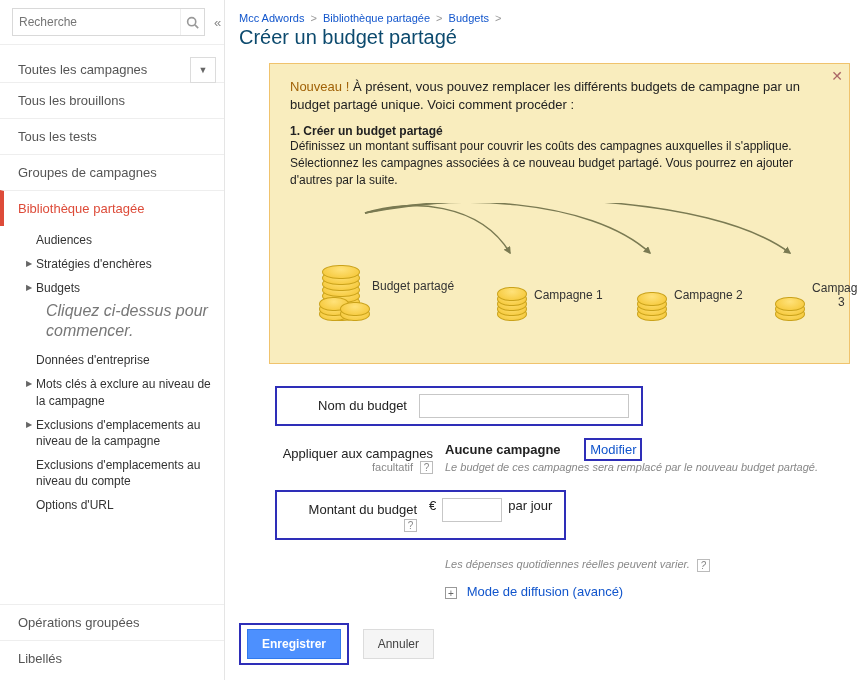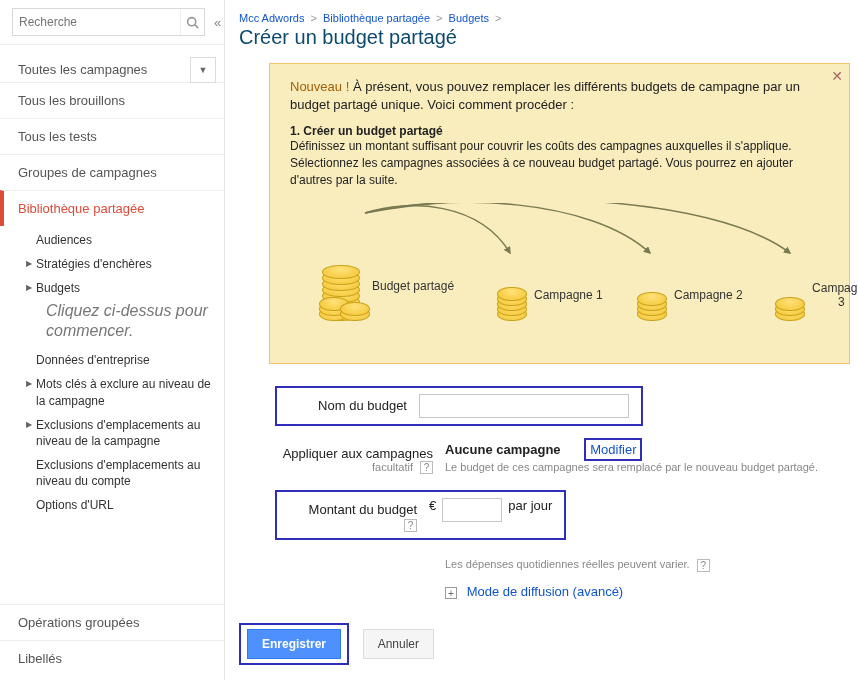--- a/index.html
+++ b/index.html
@@ -204,21 +204,21 @@
     display: inline-block;
     width: 13px; height: 13px;
     border: 1px solid #bbb;
     color: #888;
     font-size: 10px;
     line-height: 12px;
     text-align: center;
     vertical-align: middle;
     margin-left: 4px;
   }
-  .val .hint { font-size: 11px; color: #888; margin-top: 4px; }
+  .val .hint { font-size: 11px; color: #888; margin-top: 4px; font-style: italic; }
   .val .nocamp { font-weight: bold; font-size: 13px; color: #222; }
   .val a.mod {
     color: #1155cc; text-decoration: none; font-size: 13px;
     margin-left: 20px; border: 2px solid #2e2eb8; padding: 2px 4px;
   }
   .adv-link {
     color: #1155cc; font-size: 13px; text-decoration: none;
   }
   .plus-box {
     display: inline-block;

